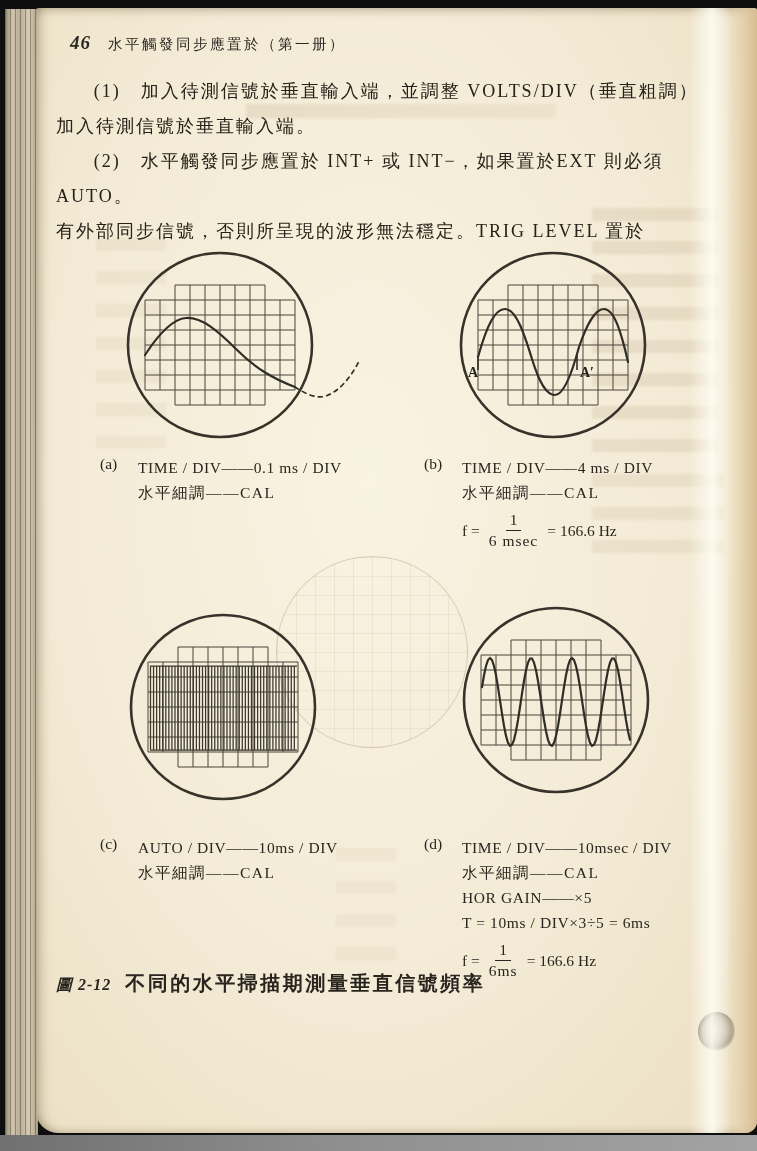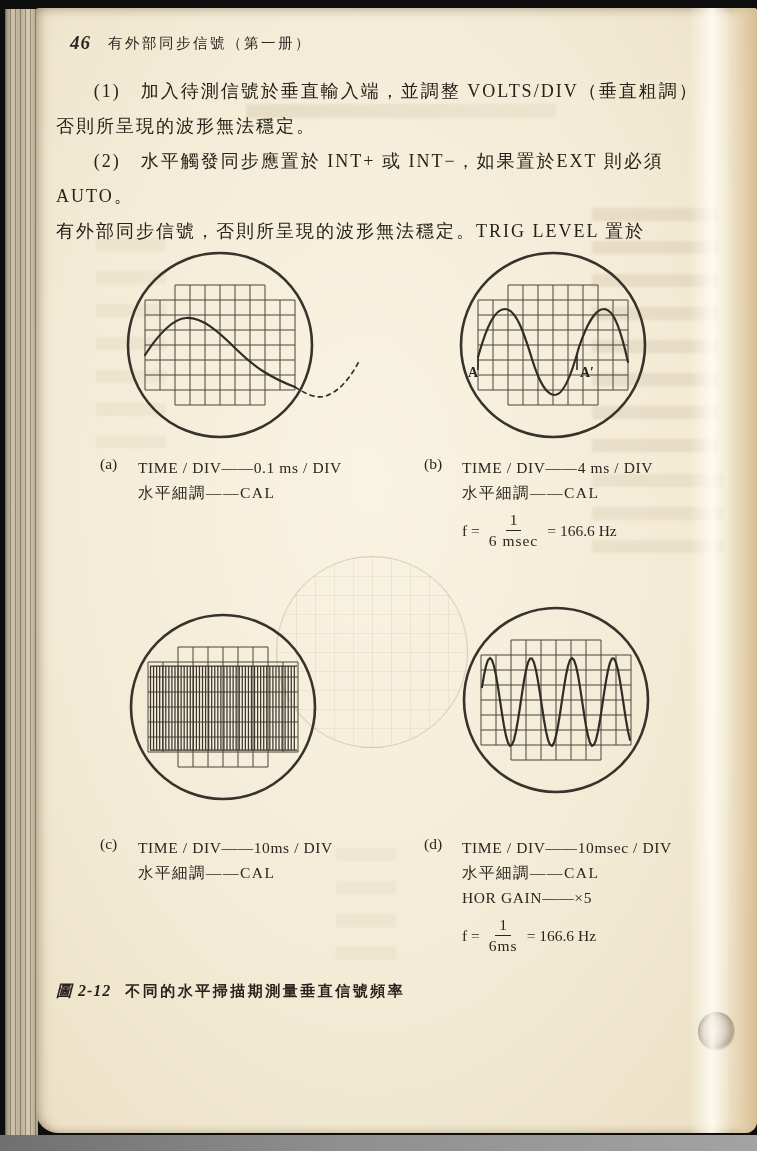--- a/index.html
+++ b/index.html
@@ -17,21 +17,21 @@
         background:radial-gradient(ellipse at 46% 42%,#f9f3e2 0%,#f3ebd6 55%,#ebdfc3 100%);
         border-radius:3px 3px 12px 22px;
         box-shadow:inset 9px 0 14px -8px rgba(90,70,40,.55),
                    inset 0 10px 12px -10px rgba(90,70,40,.4),
                    inset 0 -8px 10px -8px rgba(120,100,60,.35);}
   .curl-hl{position:absolute;right:26px;top:0;bottom:0;width:42px;pointer-events:none;
         background:linear-gradient(90deg,rgba(255,252,242,0) 0%,rgba(255,253,244,.85) 55%,rgba(255,252,242,0) 100%);}
   .curl{position:absolute;right:0;top:0;bottom:0;width:30px;pointer-events:none;border-radius:0 3px 12px 0;
         background:linear-gradient(90deg,rgba(220,198,158,0) 0%,rgba(224,203,162,.6) 45%,#d8bd93 100%);}
   
-  .hdr{position:absolute;left:34px;top:24px;display:flex;align-items:center;gap:17px;color:#2c2822;}
+  .hdr{position:absolute;left:34px;top:24px;display:flex;align-items:flex-end;gap:17px;color:#2c2822;}
   .pagenum{font-size:19px;font-weight:bold;font-style:italic;letter-spacing:1px;}
   .hdrtitle{font-size:14.5px;letter-spacing:2.5px;}
   
   .bodytext{position:absolute;left:20px;top:66px;width:694px;color:#262219;}
   .bline{font-size:18px;line-height:35px;letter-spacing:2px;white-space:nowrap;}
   .bline.ind{text-indent:2.1em;}
   
   .scope{position:absolute;}
   svg.scope-svg{display:block;}
   .bezel{fill:none;stroke:#37332b;stroke-width:2.6px;}
@@ -49,21 +49,21 @@
   .cap .cl{line-height:25px;letter-spacing:.6px;white-space:nowrap;}
   .cap .cl.cjk{letter-spacing:1.5px;}
   .formula{display:flex;align-items:center;gap:9px;margin-top:6px;line-height:20px;}
   .frac{display:inline-flex;flex-direction:column;align-items:center;}
   .frac .num{display:block;padding:0 4px 1px;border-bottom:1.6px solid #2a261f;line-height:18px;}
   .frac .den{display:block;line-height:19px;letter-spacing:1px;}
   
   .figcap{position:absolute;left:20px;top:962px;display:flex;align-items:baseline;gap:14px;
           color:#29251e;font-weight:bold;}
   .figcap .fnum{font-size:16px;letter-spacing:1px;font-style:italic;}
-  .figcap .ftxt{font-size:15px;letter-spacing:2.5px;margin-top:12px;}
+  .figcap .ftxt{font-size:20px;letter-spacing:2.5px;}
   
   .ghost{position:absolute;pointer-events:none;filter:blur(1.1px);}
   .ghost-stripes{background:repeating-linear-gradient(180deg,rgba(158,128,86,.13) 0 13px,rgba(0,0,0,0) 13px 33px);}
   .ghost-line{background:linear-gradient(90deg,rgba(158,128,86,.14),rgba(158,128,86,.07));height:14px;}
   .ghost-circle{border:1px solid rgba(168,146,108,.35);border-radius:50%;filter:blur(.7px);
       background:
         repeating-linear-gradient(90deg,rgba(168,146,108,.12) 0 1px,rgba(0,0,0,0) 1px 19px),
         repeating-linear-gradient(180deg,rgba(168,146,108,.12) 0 1px,rgba(0,0,0,0) 1px 19px);}
   
   .blemish{position:absolute;left:662px;top:1004px;width:37px;height:39px;border-radius:50%;
@@ -81,26 +81,26 @@
 
     <div class="ghost ghost-line" style="left:210px;top:96px;width:310px;"></div>
     <div class="ghost ghost-stripes" style="left:556px;top:200px;width:126px;height:252px;"></div>
     <div class="ghost ghost-stripes" style="left:556px;top:466px;width:132px;height:96px;opacity:.8;"></div>
     <div class="ghost ghost-stripes" style="left:60px;top:230px;width:70px;height:210px;opacity:.55;"></div>
     <div class="ghost ghost-circle" style="left:240px;top:548px;width:190px;height:190px;"></div>
     <div class="ghost ghost-stripes" style="left:300px;top:840px;width:60px;height:130px;opacity:.5;"></div>
 
     <div class="hdr">
       <span class="pagenum">46</span>
-      <span class="hdrtitle">有外部同步信號（第一册）</span>
+      <span class="hdrtitle">水平觸發同步應置於（第一册）</span>
     </div>
 
     <div class="bodytext">
       <div class="bline ind">(1)　加入待測信號於垂直輸入端，並調整 VOLTS/DIV（垂直粗調）</div>
-      <div class="bline">否則所呈現的波形無法穩定。</div>
+      <div class="bline">加入待測信號於垂直輸入端。</div>
       <div class="bline ind">(2)　水平觸發同步應置於 INT+ 或 INT−，如果置於EXT 則必須</div>
       <div class="bline">AUTO。</div>
       <div class="bline">有外部同步信號，否則所呈現的波形無法穩定。TRIG LEVEL  置於</div>
     </div>
 
     <div class="scope" style="left:86px;top:239px;">
       <svg class="scope-svg" width="250" height="196" viewBox="0 0 250 196">
         <circle class="bezel" cx="98" cy="98" r="92"></circle>
         <g class="grat">
             <line x1="23" y1="53" x2="23" y2="143" stroke-width="1.3"></line>
@@ -296,33 +296,34 @@
             <span>= 166.6 Hz</span>
           </span>
         </div>
       </div>
     </div>
 
     <div class="cap" style="left:64px;top:827px;">
       <div class="row">
         <span class="lbl">(c)</span>
         <div class="lines">
-          <span class="cl">TIME / DIV——10ms / DIV</span>
+          <span class="cl">AUTO / DIV——10ms / DIV</span>
           <span class="cl cjk">水平細調——CAL</span>
         </div>
       </div>
     </div>
 
     <div class="cap" style="left:388px;top:827px;">
       <div class="row">
         <span class="lbl">(d)</span>
         <div class="lines">
           <span class="cl">TIME / DIV——10msec / DIV</span>
           <span class="cl cjk">水平細調——CAL</span>
           <span class="cl">HOR  GAIN——×5</span>
+          <span class="cl">T = 10ms / DIV×3÷5 = 6ms</span>
           <span class="formula">
             <span>f =</span>
             <span class="frac">
               <span class="num">1</span>
               <span class="den">6ms</span>
             </span>
             <span>= 166.6 Hz</span>
           </span>
         </div>
       </div>

